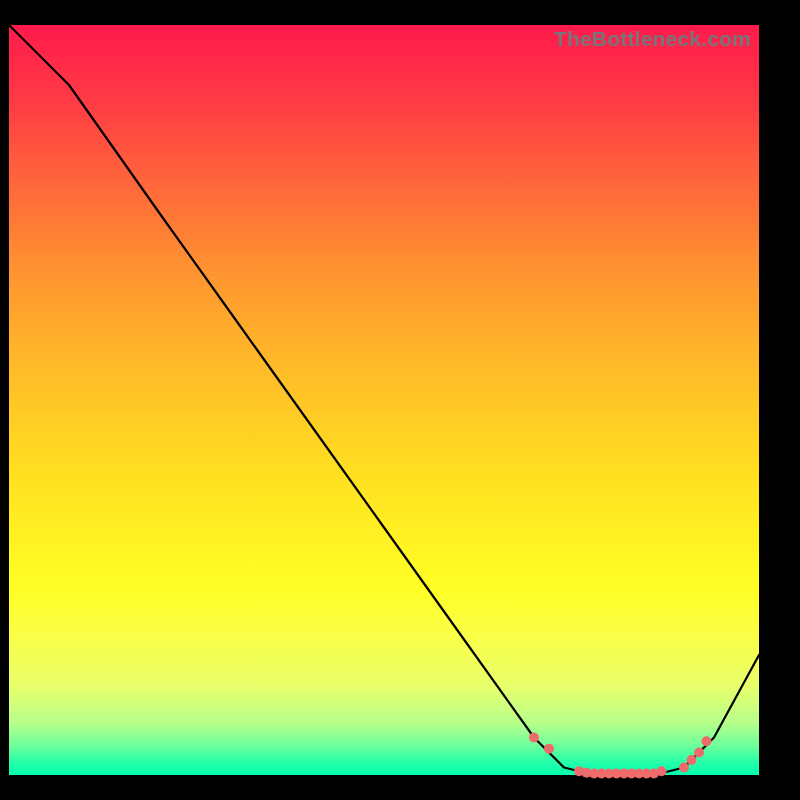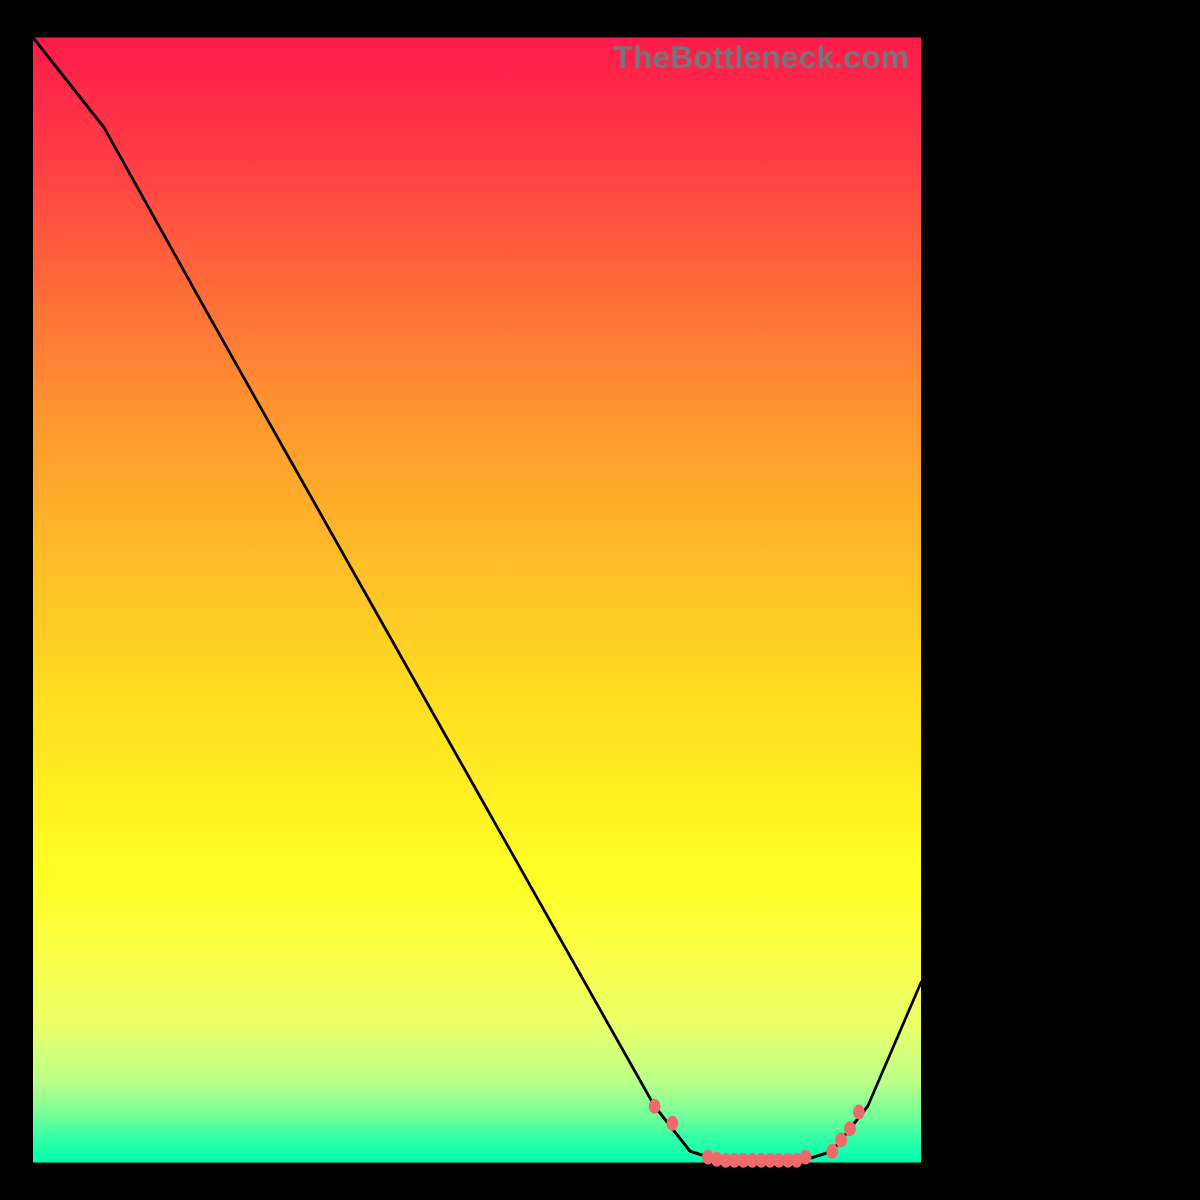--- a/index.html
+++ b/index.html
@@ -5,23 +5,23 @@
   * { margin: 0; padding: 0; box-sizing: border-box; }
   html, body { width: 800px; height: 800px; overflow: hidden; background: #000; }
   .frame {
     position: relative;
     width: 800px;
     height: 800px;
     background: #000;
   }
   .plot-area {
     position: absolute;
-    left: 22px;
+    left: 9px;
     top: 25px;
-    width: 592px;
+    width: 750px;
     height: 750px;
   }
   .gradient-bg {
     position: absolute;
     inset: 0;
     background: linear-gradient(
       to bottom,
       #ff1a4b 0%,
       #ff3a45 10%,
       #ff6a3a 22%,

